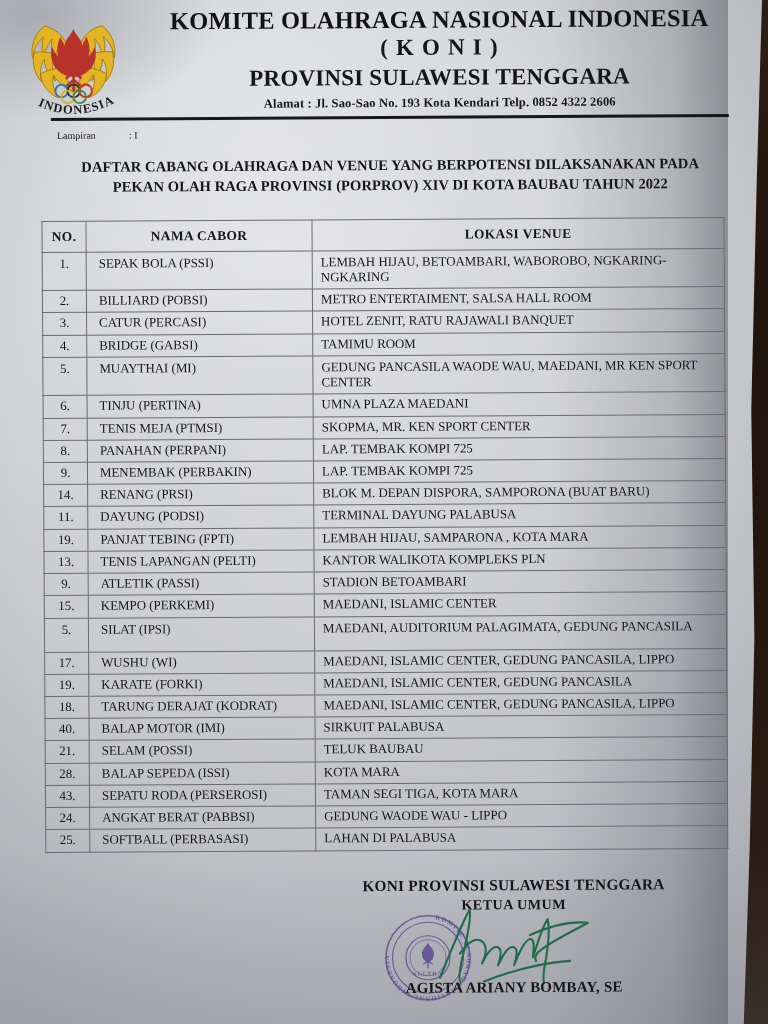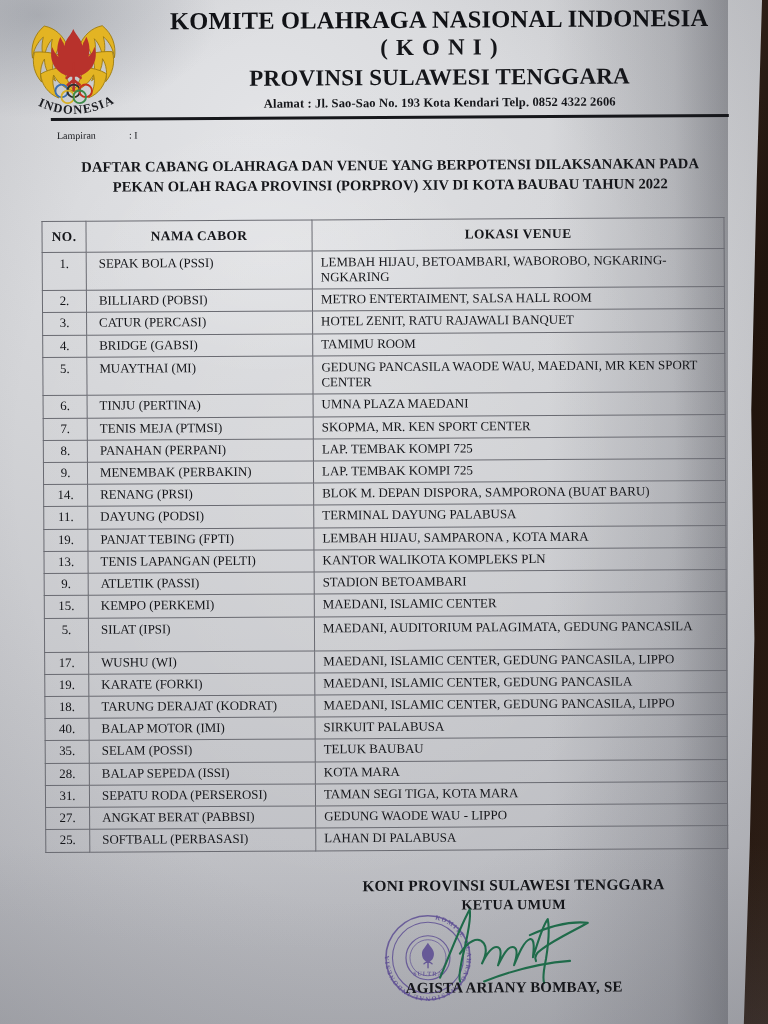--- a/index.html
+++ b/index.html
@@ -431,36 +431,36 @@
               <td class="cell-no">18.</td>
               <td class="cell-name">TARUNG DERAJAT (KODRAT)</td>
               <td class="cell-venue">MAEDANI, ISLAMIC CENTER, GEDUNG PANCASILA, LIPPO</td>
             </tr>
             <tr class="short">
               <td class="cell-no">40.</td>
               <td class="cell-name">BALAP MOTOR (IMI)</td>
               <td class="cell-venue">SIRKUIT PALABUSA</td>
             </tr>
             <tr class="short">
-              <td class="cell-no">35.</td>
+              <td class="cell-no">21.</td>
               <td class="cell-name">SELAM (POSSI)</td>
               <td class="cell-venue">TELUK BAUBAU</td>
             </tr>
             <tr class="short">
               <td class="cell-no">28.</td>
               <td class="cell-name">BALAP SEPEDA (ISSI)</td>
               <td class="cell-venue">KOTA MARA</td>
             </tr>
             <tr class="short">
-              <td class="cell-no">31.</td>
+              <td class="cell-no">43.</td>
               <td class="cell-name">SEPATU RODA (PERSEROSI)</td>
               <td class="cell-venue">TAMAN SEGI TIGA, KOTA MARA</td>
             </tr>
             <tr class="short">
-              <td class="cell-no">27.</td>
+              <td class="cell-no">24.</td>
               <td class="cell-name">ANGKAT BERAT (PABBSI)</td>
               <td class="cell-venue">GEDUNG WAODE WAU - LIPPO</td>
             </tr>
             <tr class="short">
               <td class="cell-no">25.</td>
               <td class="cell-name">SOFTBALL (PERBASASI)</td>
               <td class="cell-venue">LAHAN DI PALABUSA</td>
             </tr>
           </tbody>
       </table>

